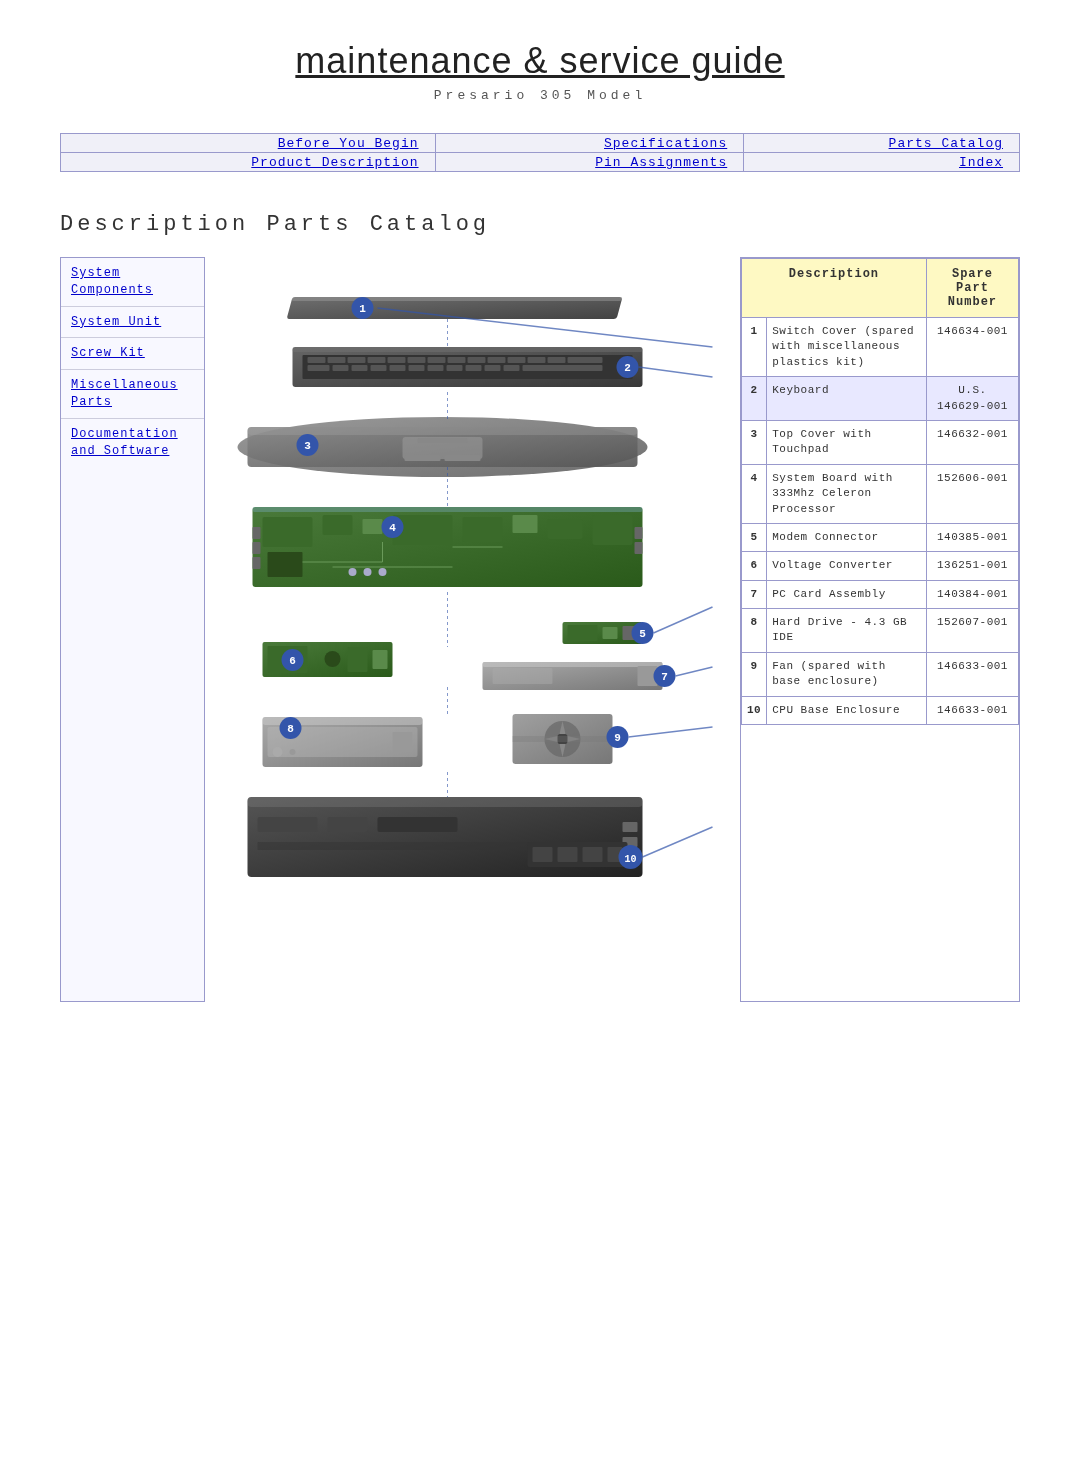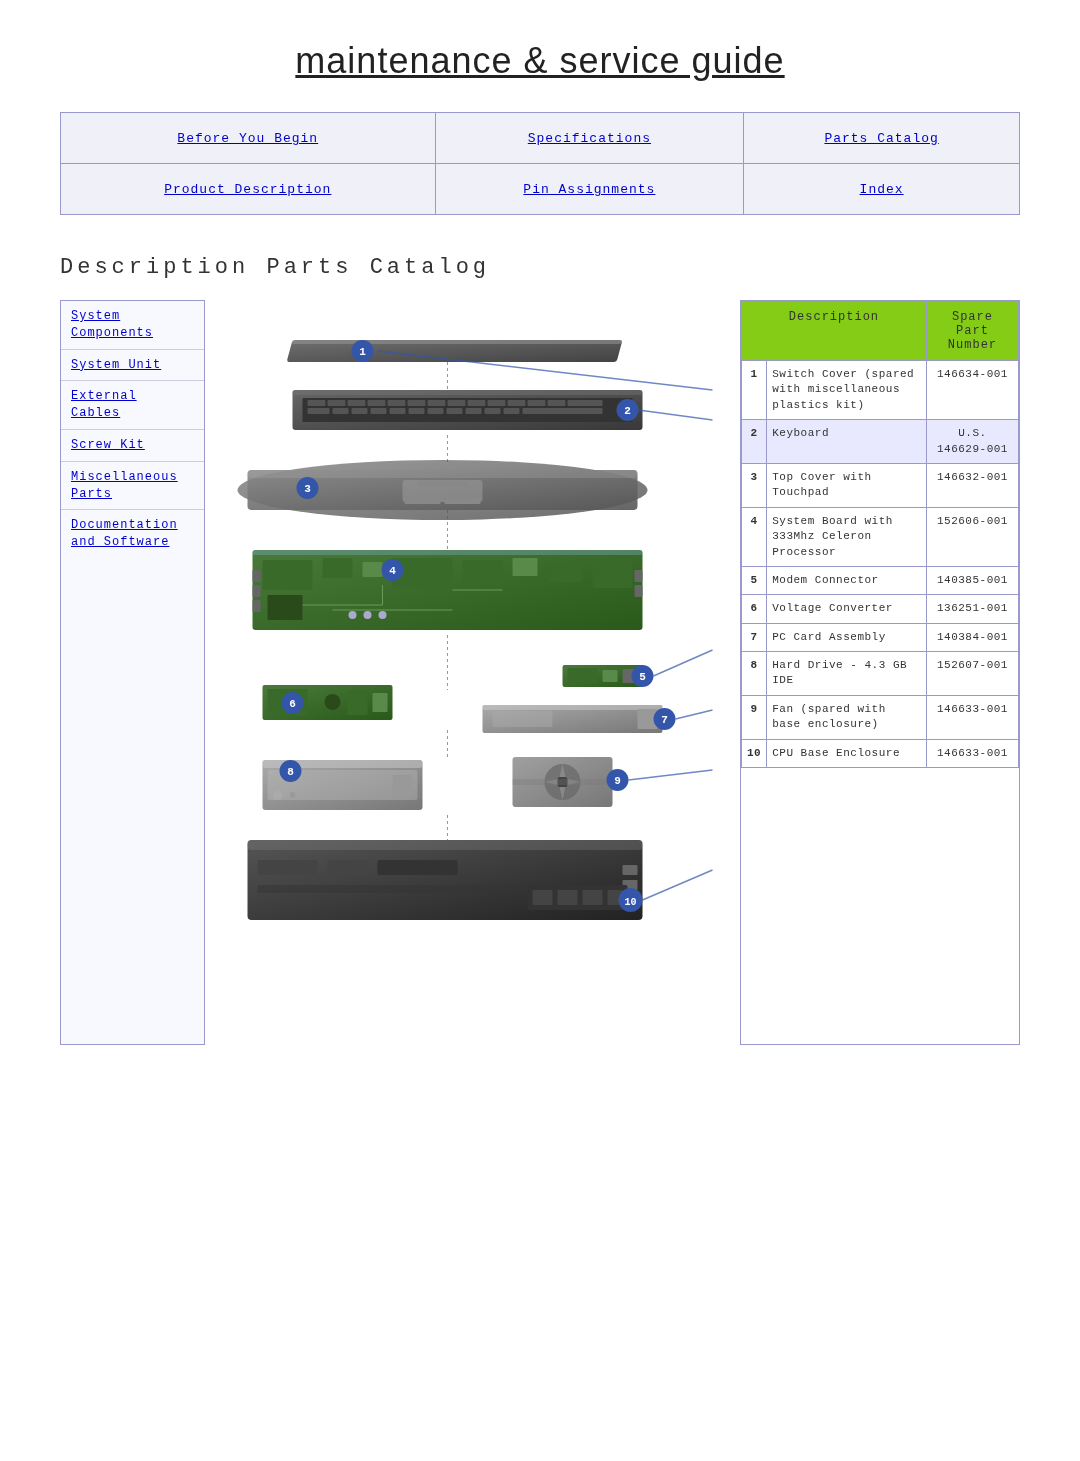--- a/index.html
+++ b/index.html
@@ -34,22 +34,22 @@
 
     
     .nav-table {
       width: 100%;
       border-collapse: collapse;
       margin-bottom: 40px;
       border: 1px solid #9999cc;
     }
     .nav-table td {
       border: 1px solid #9999cc;
-      padding: 16px 16px;
-      text-align: center;
+      padding: 0 16px;
+      text-align: right;
       background: #f0f0f8;
     }
     .nav-table a, .nav-link {
       color: #0000cc;
       text-decoration: underline;
       font-size: 13px;
       letter-spacing: 1px;
       cursor: pointer;
     }
 
@@ -109,24 +109,24 @@
       width: 280px;
       flex-shrink: 0;
       border: 1px solid #9999cc;
     }
     .parts-table {
       width: 100%;
       border-collapse: collapse;
       font-size: 11px;
     }
     .parts-table th {
-      background: #84cc16;
+      background: #fef9c3;
       border: 1px solid #9999cc;
       padding: 8px 12px;
-      font-weight: normal;
+      font-weight: bold;
       font-size: 12px;
       letter-spacing: 1px;
       vertical-align: top;
     }
     .parts-table td {
       border: 1px solid #9999cc;
       padding: 6px 5px;
       vertical-align: top;
       line-height: 1.4;
       letter-spacing: 0.5px;
@@ -141,20 +141,21 @@
     }
     .highlight-row td {
       background: #e8e8ff;
     }
   </style>
 </head>
 <body>
 
 <div class="header">
   <h1>maintenance &amp; service guide</h1>
+  <div class="subtitle">Presario 305 Model</div>
 </div>
 
 <table class="nav-table">
   <tbody>
     <tr>
       <td><span class="nav-link">Before You Begin</span></td>
       <td><span class="nav-link">Specifications</span></td>
       <td><span class="nav-link">Parts Catalog</span></td>
     </tr>
     <tr>
@@ -165,21 +166,20 @@
   </tbody>
 </table>
 
 <h2 class="section-title">Description Parts Catalog</h2>
 
 <div class="main-content">
 
   <div class="sidebar">
     <span class="sidebar-link">System Components</span>
     <span class="sidebar-link">System Unit</span>
-    <span class="sidebar-link">External Cables</span>
     <span class="sidebar-link">Screw Kit</span>
     <span class="sidebar-link">Miscellaneous Parts</span>
     <span class="sidebar-link">Documentation and Software</span>
   </div>
 
   <div class="diagram-area">
     <svg class="diagram-svg" viewBox="0 0 480 720">
 
       <defs>
         <linearGradient id="darkGrad" x1="0" y1="0" x2="1" y2="1">

